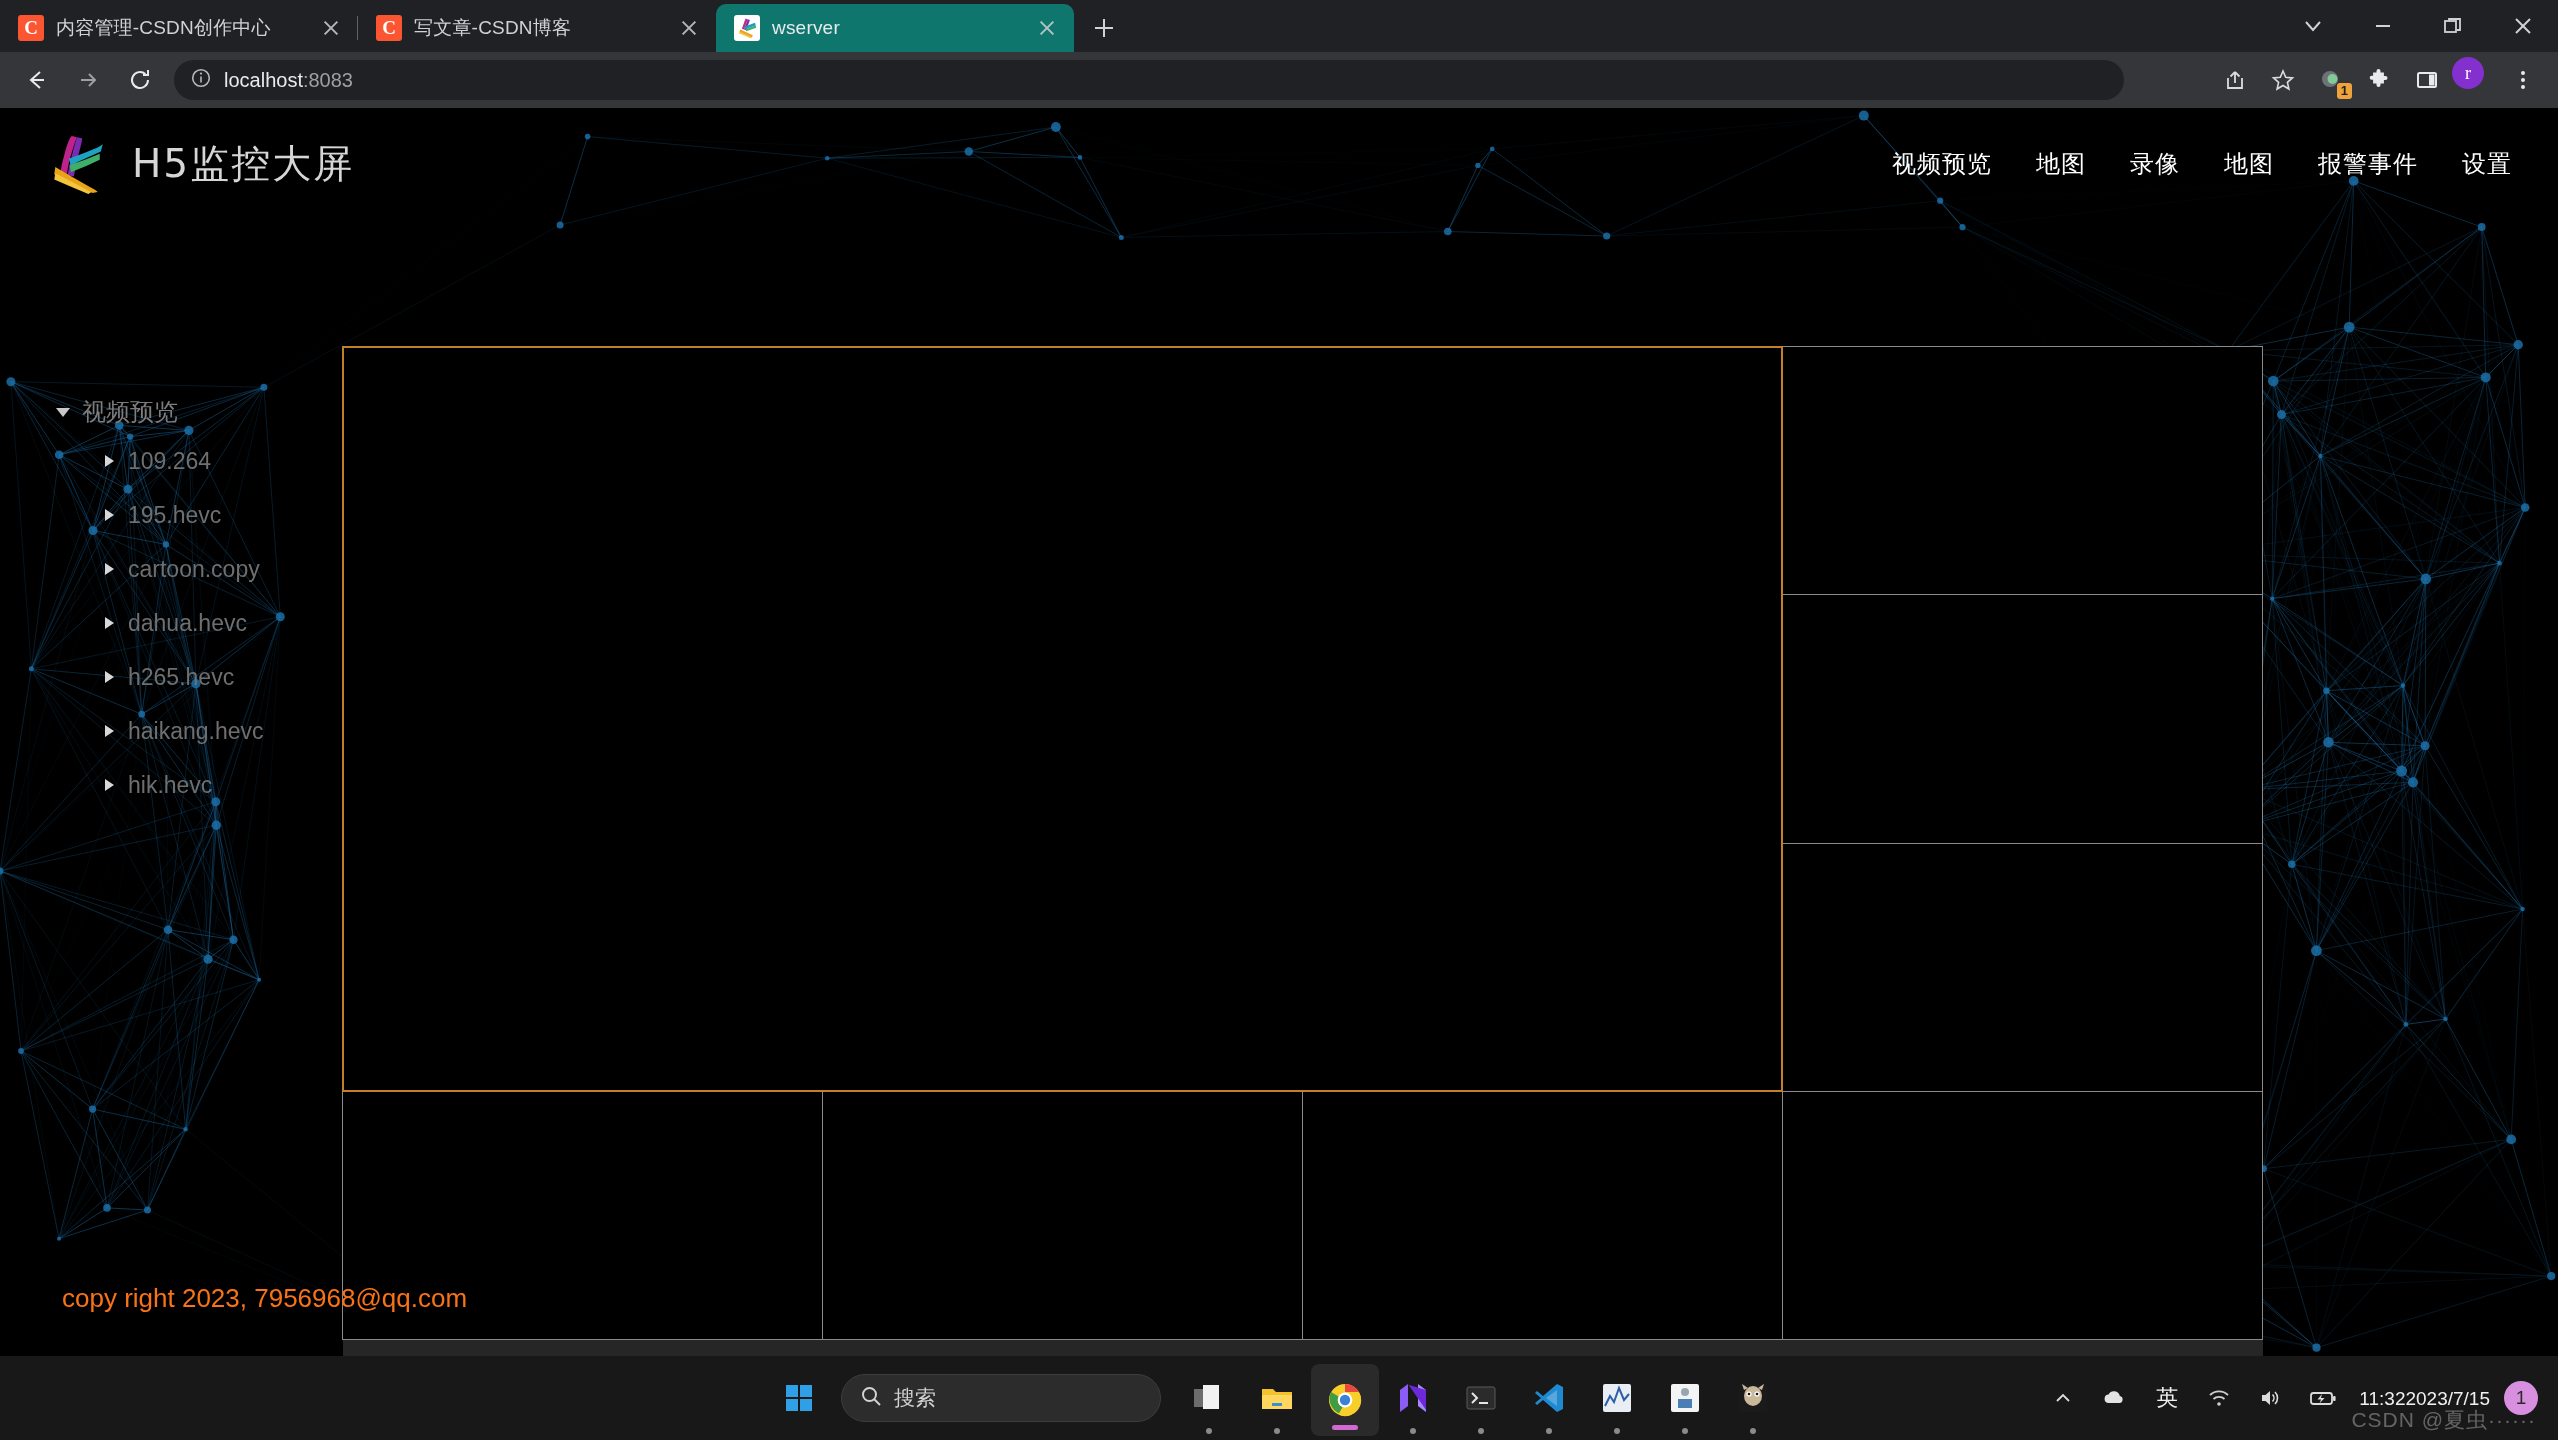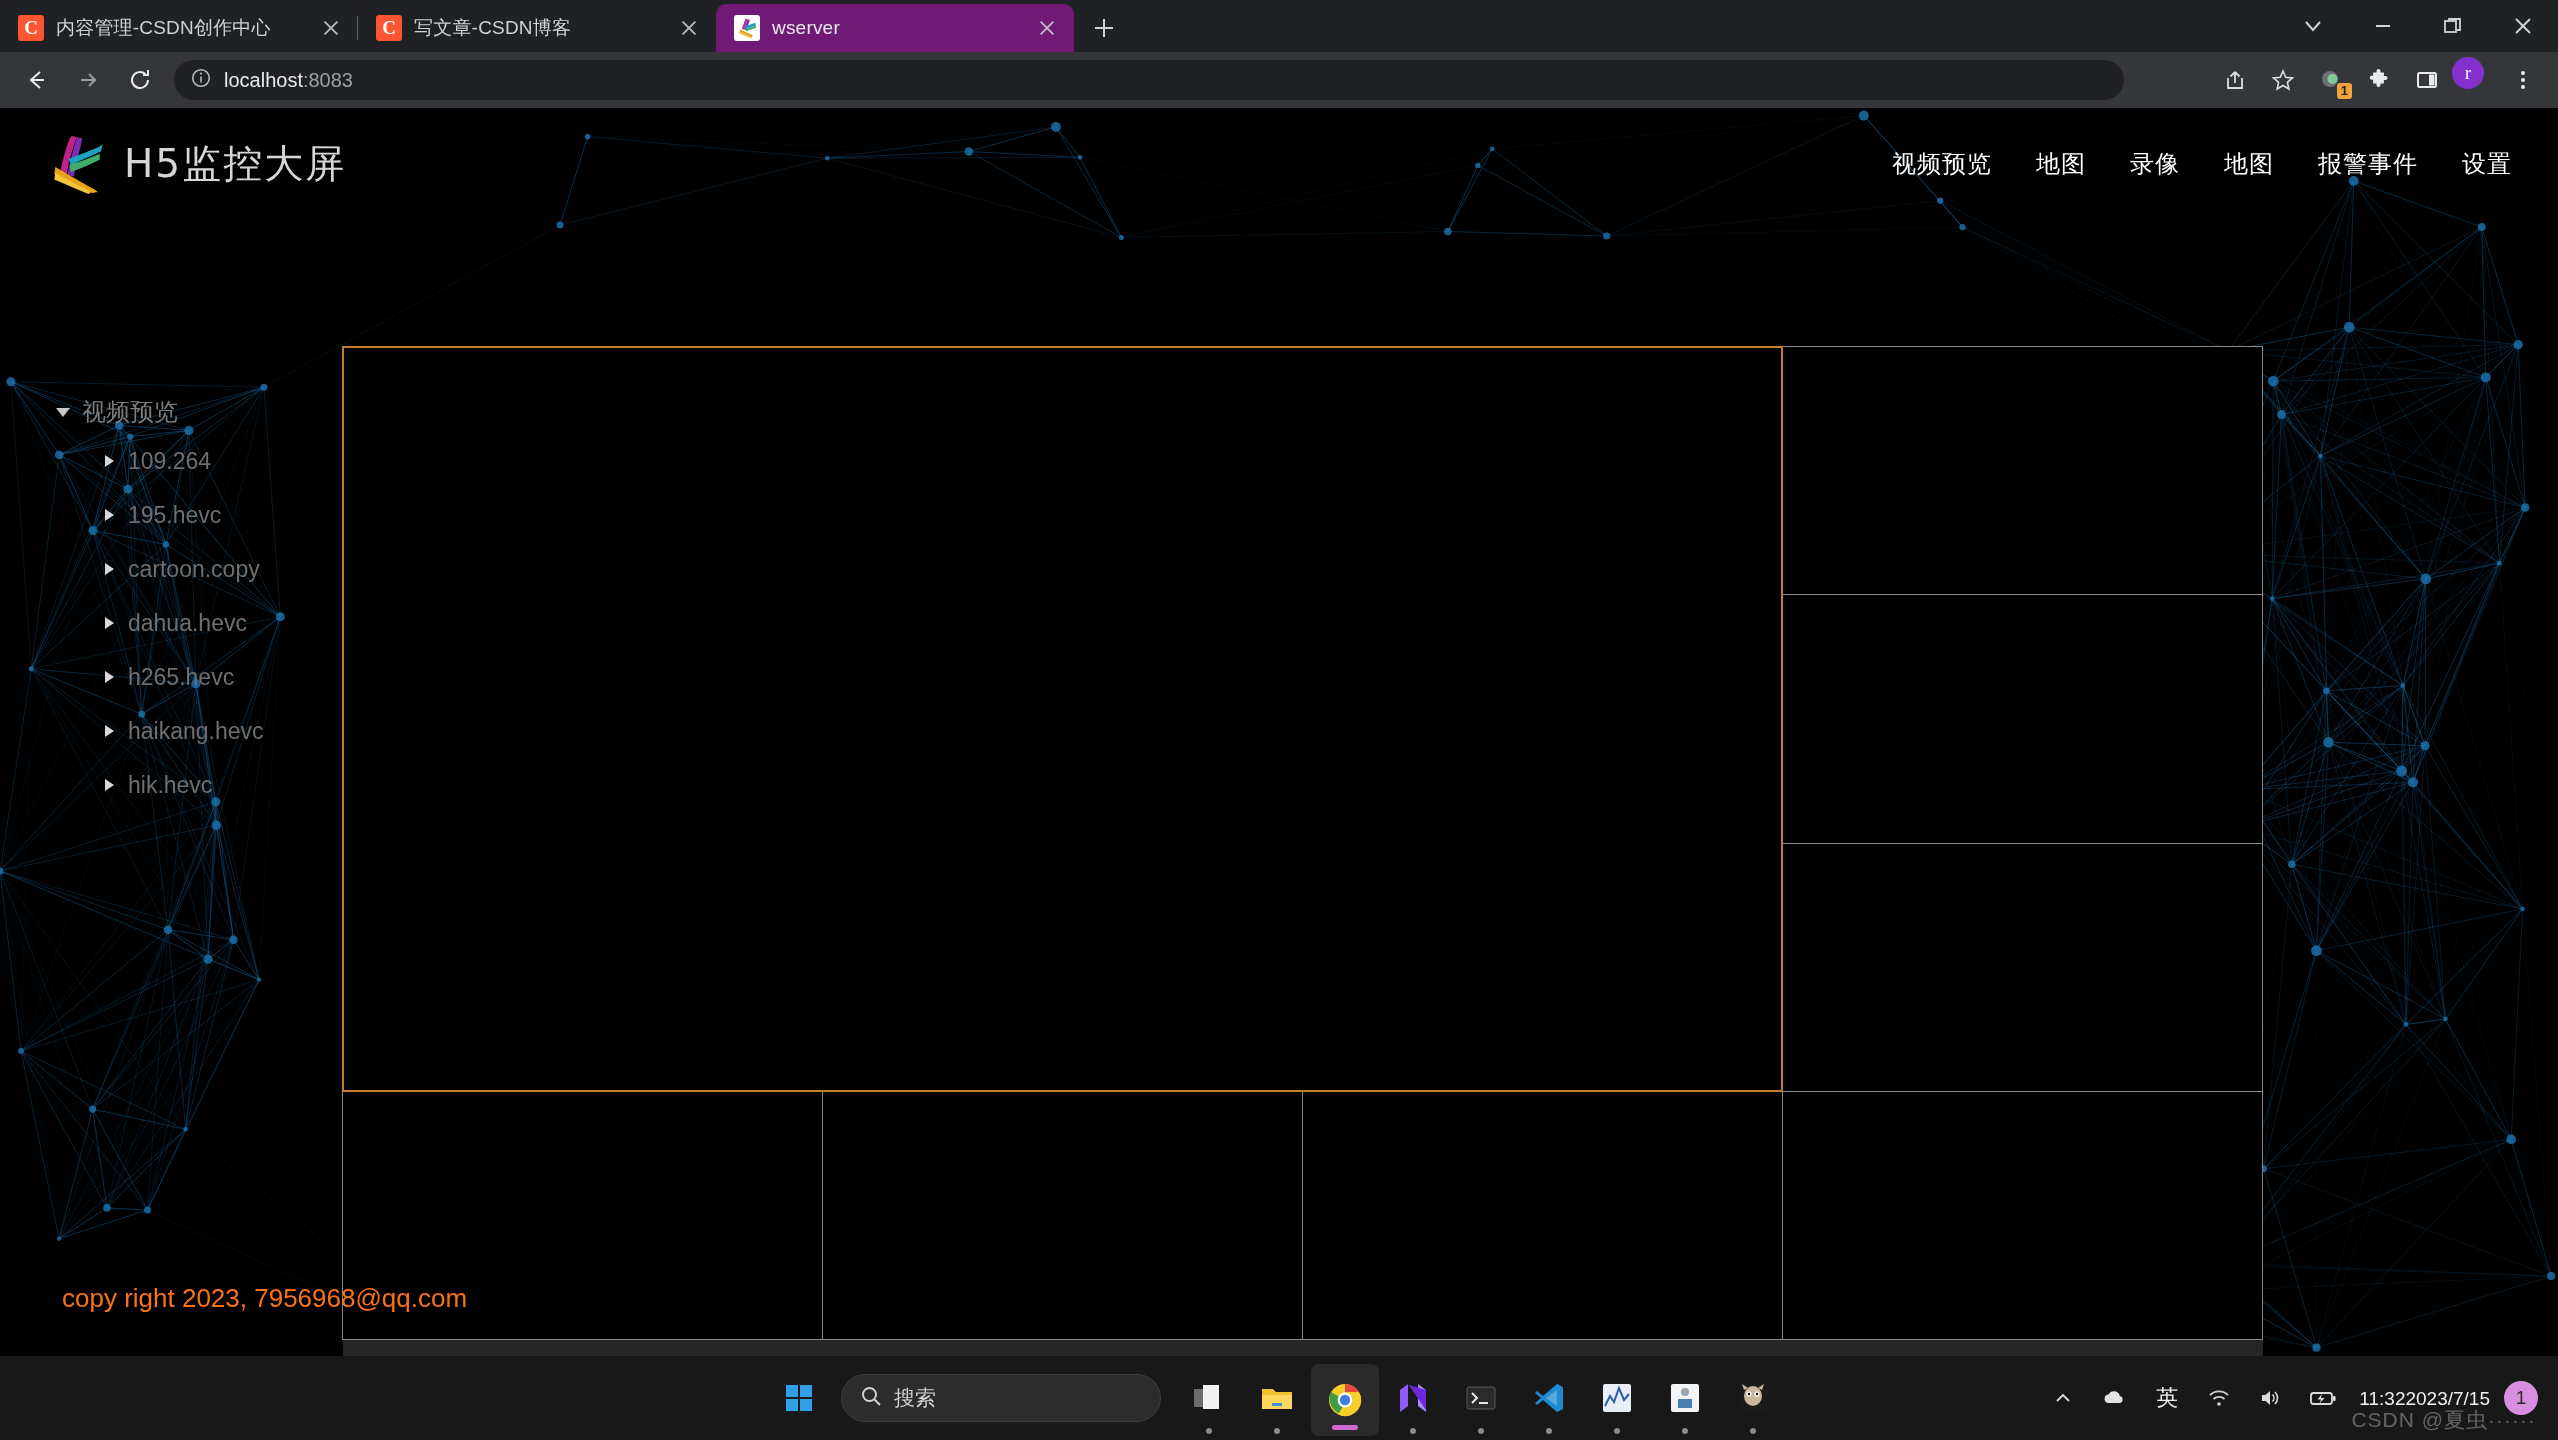--- a/index.html
+++ b/index.html
@@ -24,21 +24,21 @@
     padding: 0 14px 0 18px;
     border-radius: 10px 10px 0 0;
     color: #cfd2d6; font-size: 19px;
     flex: 0 0 auto;
   }
   .tab.inactive { background: #202124; }
   .tab.inactive + .tab.inactive::before {
     content: ""; position: absolute; left: -1px; top: 12px;
     height: 24px; width: 1px; background: #5f6368;
   }
-  .tab.active { background: #701a75; color: #e8eaed; }
+  .tab.active { background: #0f766e; color: #e8eaed; }
   .tab-favicon {
     width: 26px; height: 26px; flex: 0 0 26px; border-radius: 3px;
     display: flex; align-items: center; justify-content: center;
     font-size: 19px; font-weight: bold; color: #fff;
   }
   .fav-csdn { background: #fc5531; font-family: "Liberation Serif", serif; }
   .fav-wserver { background: #ffffff; position: relative; overflow: hidden; }
   .tab-title {
     flex: 1 1 auto; white-space: nowrap; overflow: hidden;
     text-overflow: ellipsis; letter-spacing: .2px;
@@ -105,21 +105,21 @@
     position: absolute; top: 108px; left: 0; right: 0; bottom: 84px;
     background: #000; overflow: hidden;
   }
   #bgnet { position: absolute; inset: 0; display: block; }
 
   .app-header {
     position: absolute; top: 0; left: 0; right: 0; height: 112px;
     display: flex; align-items: center; padding: 0 46px;
     z-index: 3;
   }
-  .brand { display: flex; align-items: center; gap: 16px; text-align: right; }
+  .brand { display: flex; align-items: center; gap: 24px; text-align: right; }
   .brand-logo { width: 62px; height: 62px; }
   .brand-title {
     font-size: 39px; color: #d6d6d6; letter-spacing: 2px;
     font-family: "DejaVu Sans", sans-serif; font-weight: 500;
   }
   .app-nav { margin-left: auto; display: flex; align-items: center; gap: 44px; }
   .app-nav .navitem { color: #ffffff; font-size: 24px; letter-spacing: 1px; }
 
   .sidebar {
     position: absolute; left: 0; top: 112px; width: 344px; bottom: 0;

